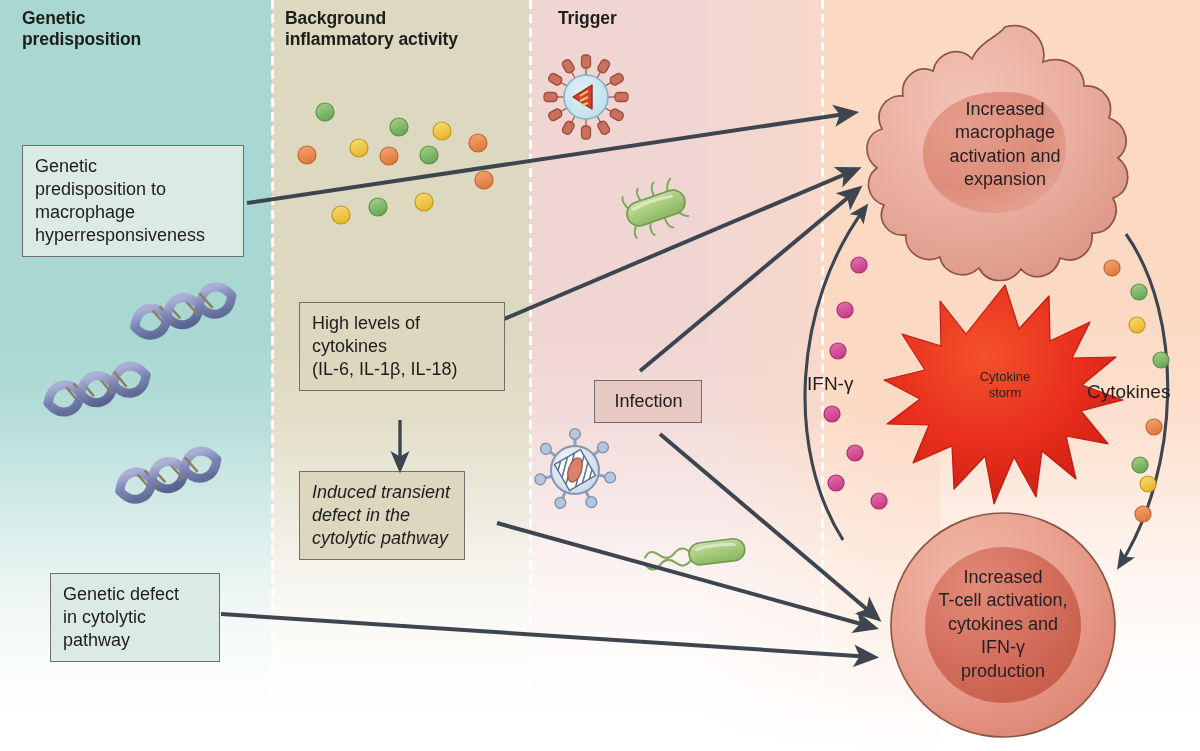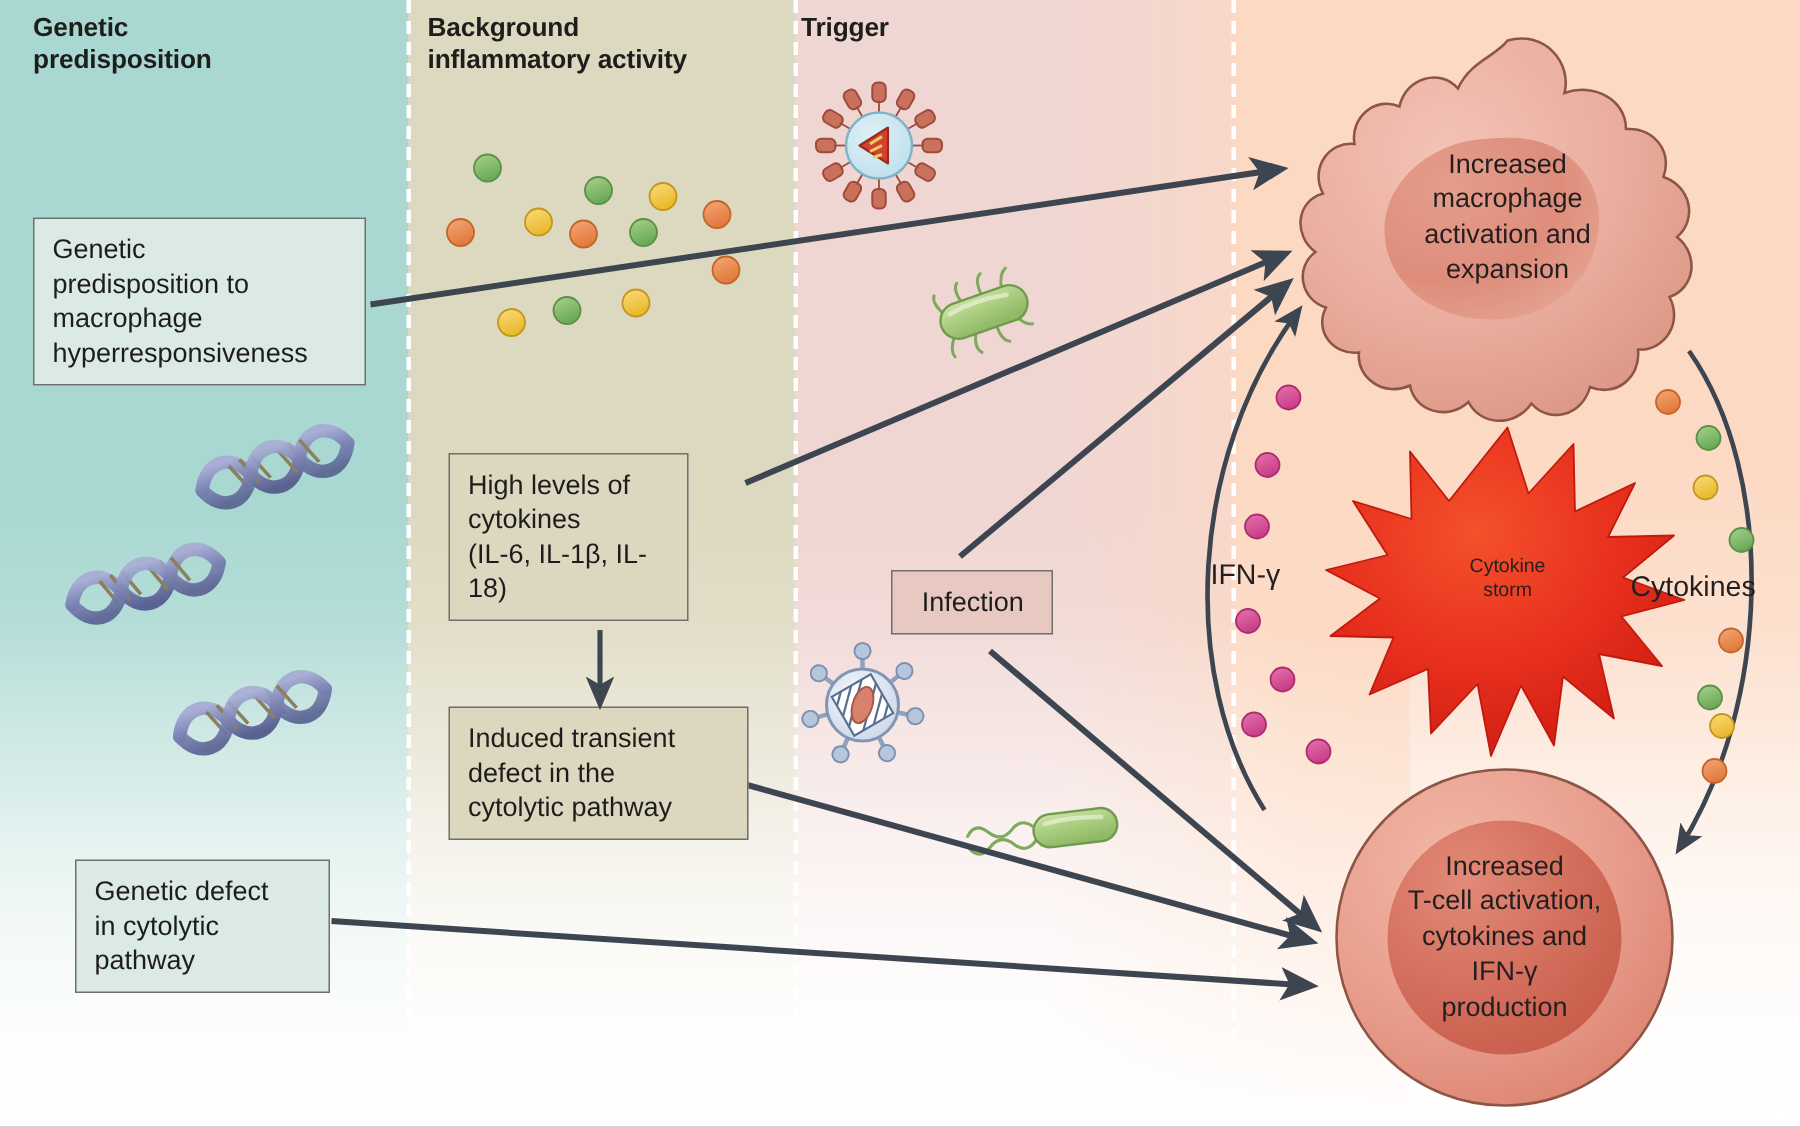--- a/index.html
+++ b/index.html
@@ -139,21 +139,21 @@
   <div class="col-header" style="left:22px; top:8px; width:230px;">
     <div>Genetic</div>
     <div>predisposition</div>
   </div>
 
   <div class="col-header" style="left:257px; top:8px; width:250px;margin-left:28px;">
     <div>Background</div>
     <div>inflammatory activity</div>
   </div>
 
-  <div class="col-header" style="left:534px; top:8px; width:250px;">
+  <div class="col-header" style="left:558px; top:8px; width:250px;">
     <div>Trigger</div>
   </div>
 
   <svg class="overlay" viewBox="0 0 1200 751">
     <defs>
       <marker id="ah" markerWidth="7" markerHeight="7" refX="4.6" refY="3" orient="auto">
         <path d="M0,0.2 L6.4,3 L0,5.8 L1.5,3 Z" fill="#3d4650"></path>
       </marker>
 
       <radialGradient id="macroBody" cx="38%" cy="30%" r="78%">
@@ -487,27 +487,27 @@
     <div>macrophage</div>
     <div>hyperresponsiveness</div>
   </div>
 
   <div class="tbox green" style="left:50px; top:573px; width:170px;">
     <div>Genetic defect</div>
     <div>in cytolytic</div>
     <div>pathway</div>
   </div>
 
-  <div class="tbox tan" style="left:299px; top:302px; width:160px;">
+  <div class="tbox tan" style="left:299px; top:302px; width:206px;">
     <div>High levels of</div>
     <div>cytokines</div>
     <div>(IL-6, IL-1β, IL-18)</div>
   </div>
 
-  <div class="tbox tan" style="left:299px; top:471px; width:200px;">
+  <div class="tbox tan" style="left:299px; top:471px; width:166px;font-style:italic;">
     <div>Induced transient</div>
     <div>defect in the</div>
     <div>cytolytic pathway</div>
   </div>
 
   <svg class="iconsvg" style="left:380px; top:420px; width:40px; height:56px;" viewBox="0 0 40 56">
     <defs>
       <marker id="ah2" markerWidth="8" markerHeight="8" refX="5" refY="3" orient="auto">
         <path d="M0,0.2 L6.6,3 L0,5.8 L1.6,3 Z" fill="#3d4650"></path>
       </marker>

